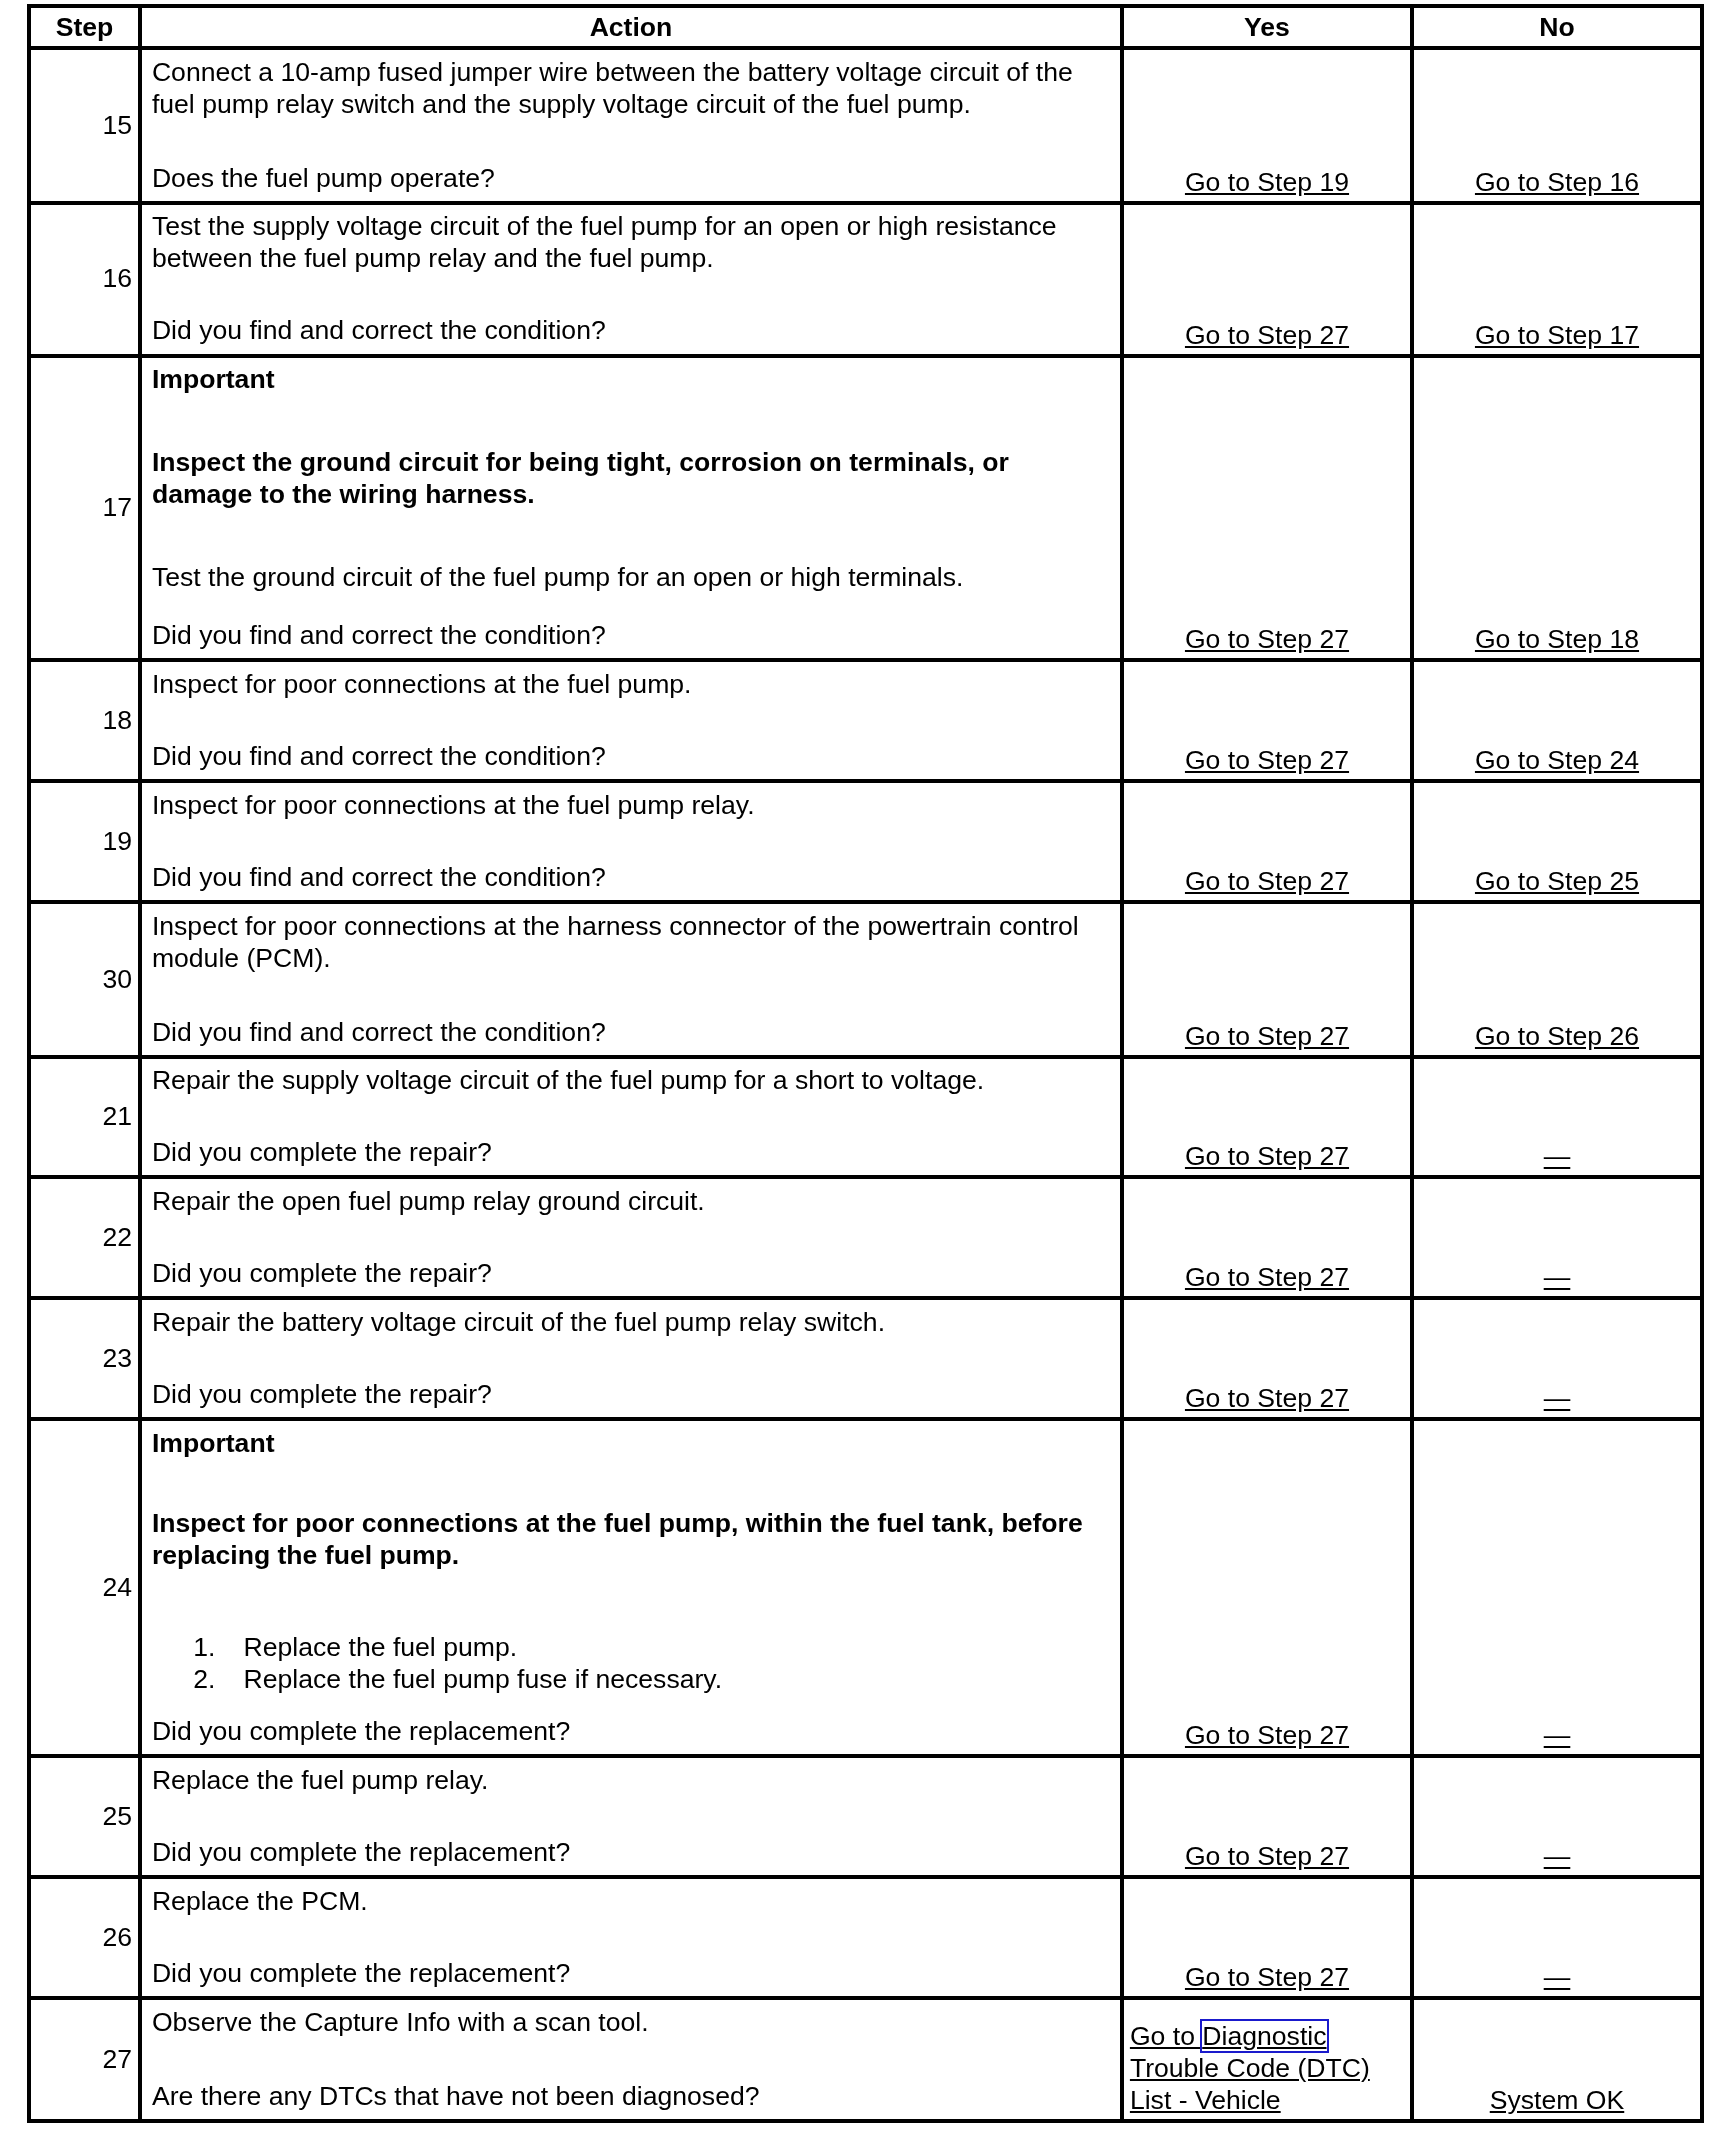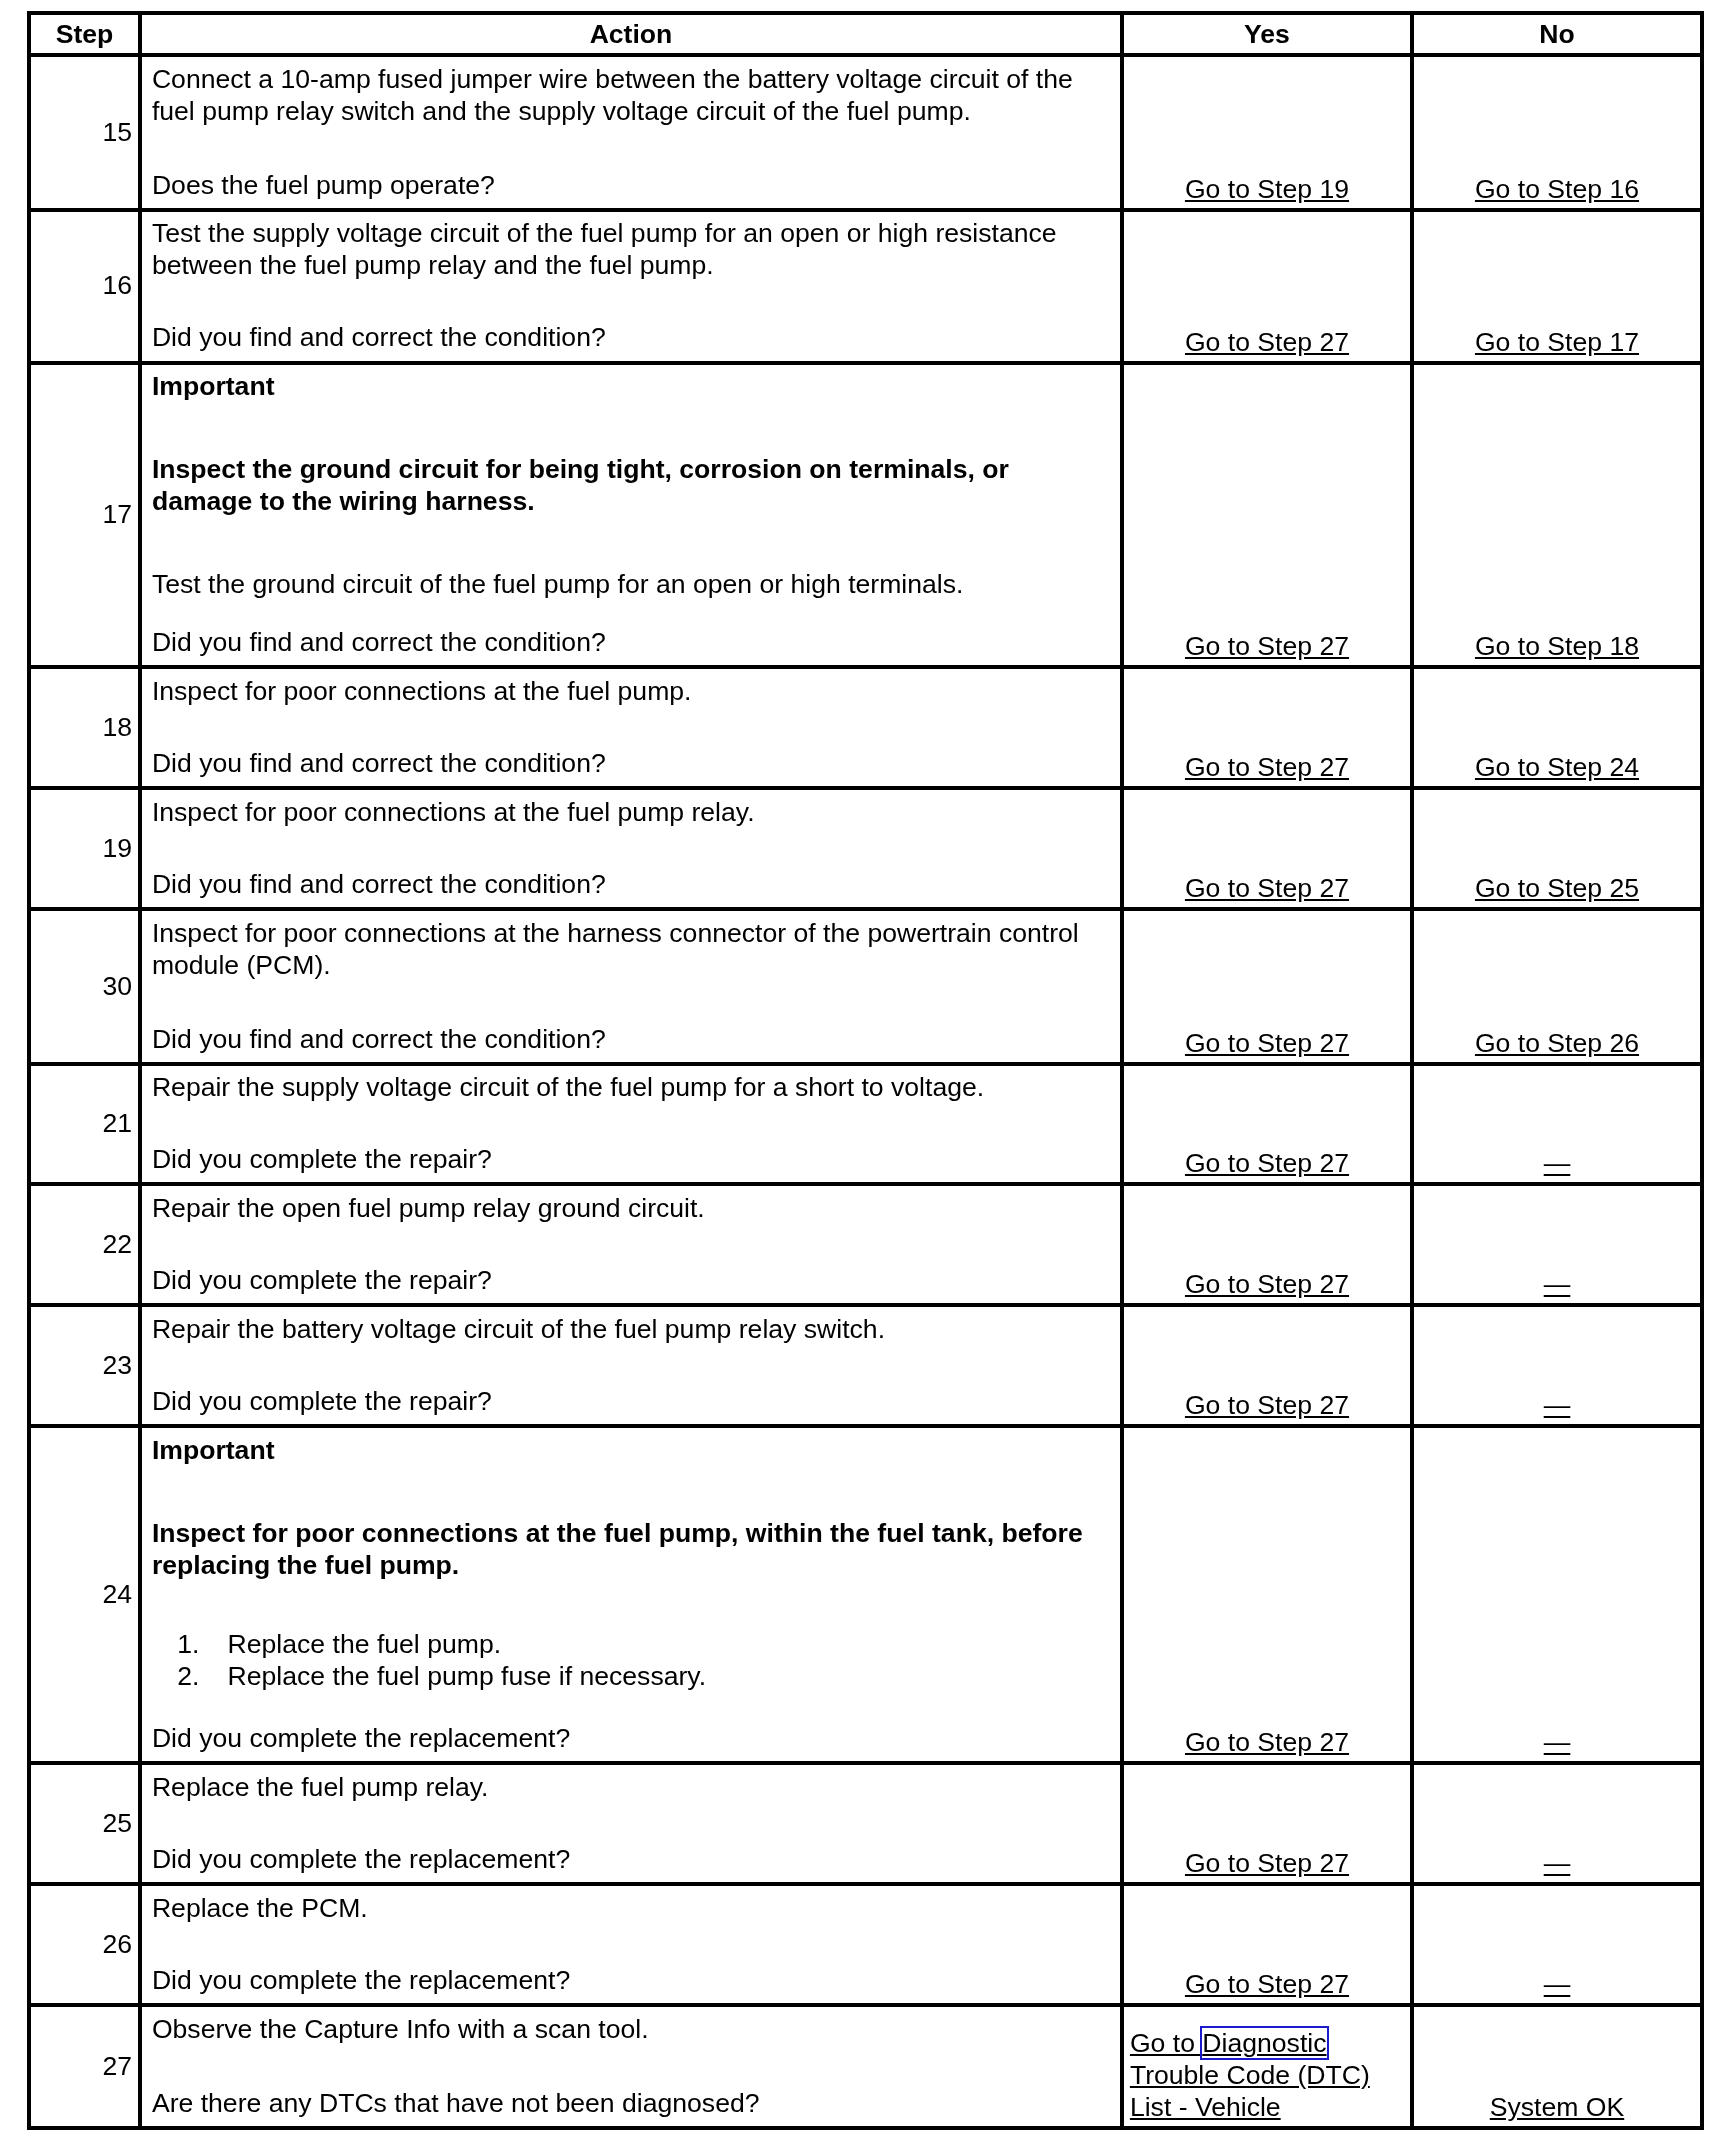--- a/index.html
+++ b/index.html
@@ -1,28 +1,28 @@
 <!DOCTYPE html>
 <html style="font-size:11.8px"><head>
 <meta charset="utf-8">
 <style>
   html,body{margin:0;padding:0;background:#fff;}
   body{width:1726px;height:2151px;position:relative;font-family:"Liberation Sans",sans-serif;color:#000;}
-  table{position:absolute;left:27px;top:11px;border-collapse:collapse;table-layout:fixed;width:1673px;}
+  table{position:absolute;left:27px;top:4px;border-collapse:collapse;table-layout:fixed;width:1673px;}
   td,th{border:4.4px solid #000;vertical-align:bottom;font-size:26.6px;line-height:32px;padding:1.5px 5.9px 3px 5.9px;}
   th{font-weight:bold;text-align:center;vertical-align:middle;height:38px;padding:0;}
   td.step{text-align:right;vertical-align:middle;}
   td.yes,td.no{text-align:center;text-decoration:underline;}
   td.action{vertical-align:top;}
   .act-wrap{display:flex;flex-direction:column;height:100%;}
   .p{margin:4px;}
   .b{font-weight:bold;}
   .gap{height:43px;}
   .spacer{flex:1;}
-  ol{margin:0;padding-left:59px;}
+  ol{margin:16px;padding-left:59px;}
   ol li{padding-left:20.7px;}
   td.yes-link{text-align:left;line-height:32px;}
   .link{outline:2.2px solid #1a1acc;outline-offset:-0.7px;}
 </style>
 </head>
 <body>
 
 <table>
   <colgroup>
     <col style="width:111px">

